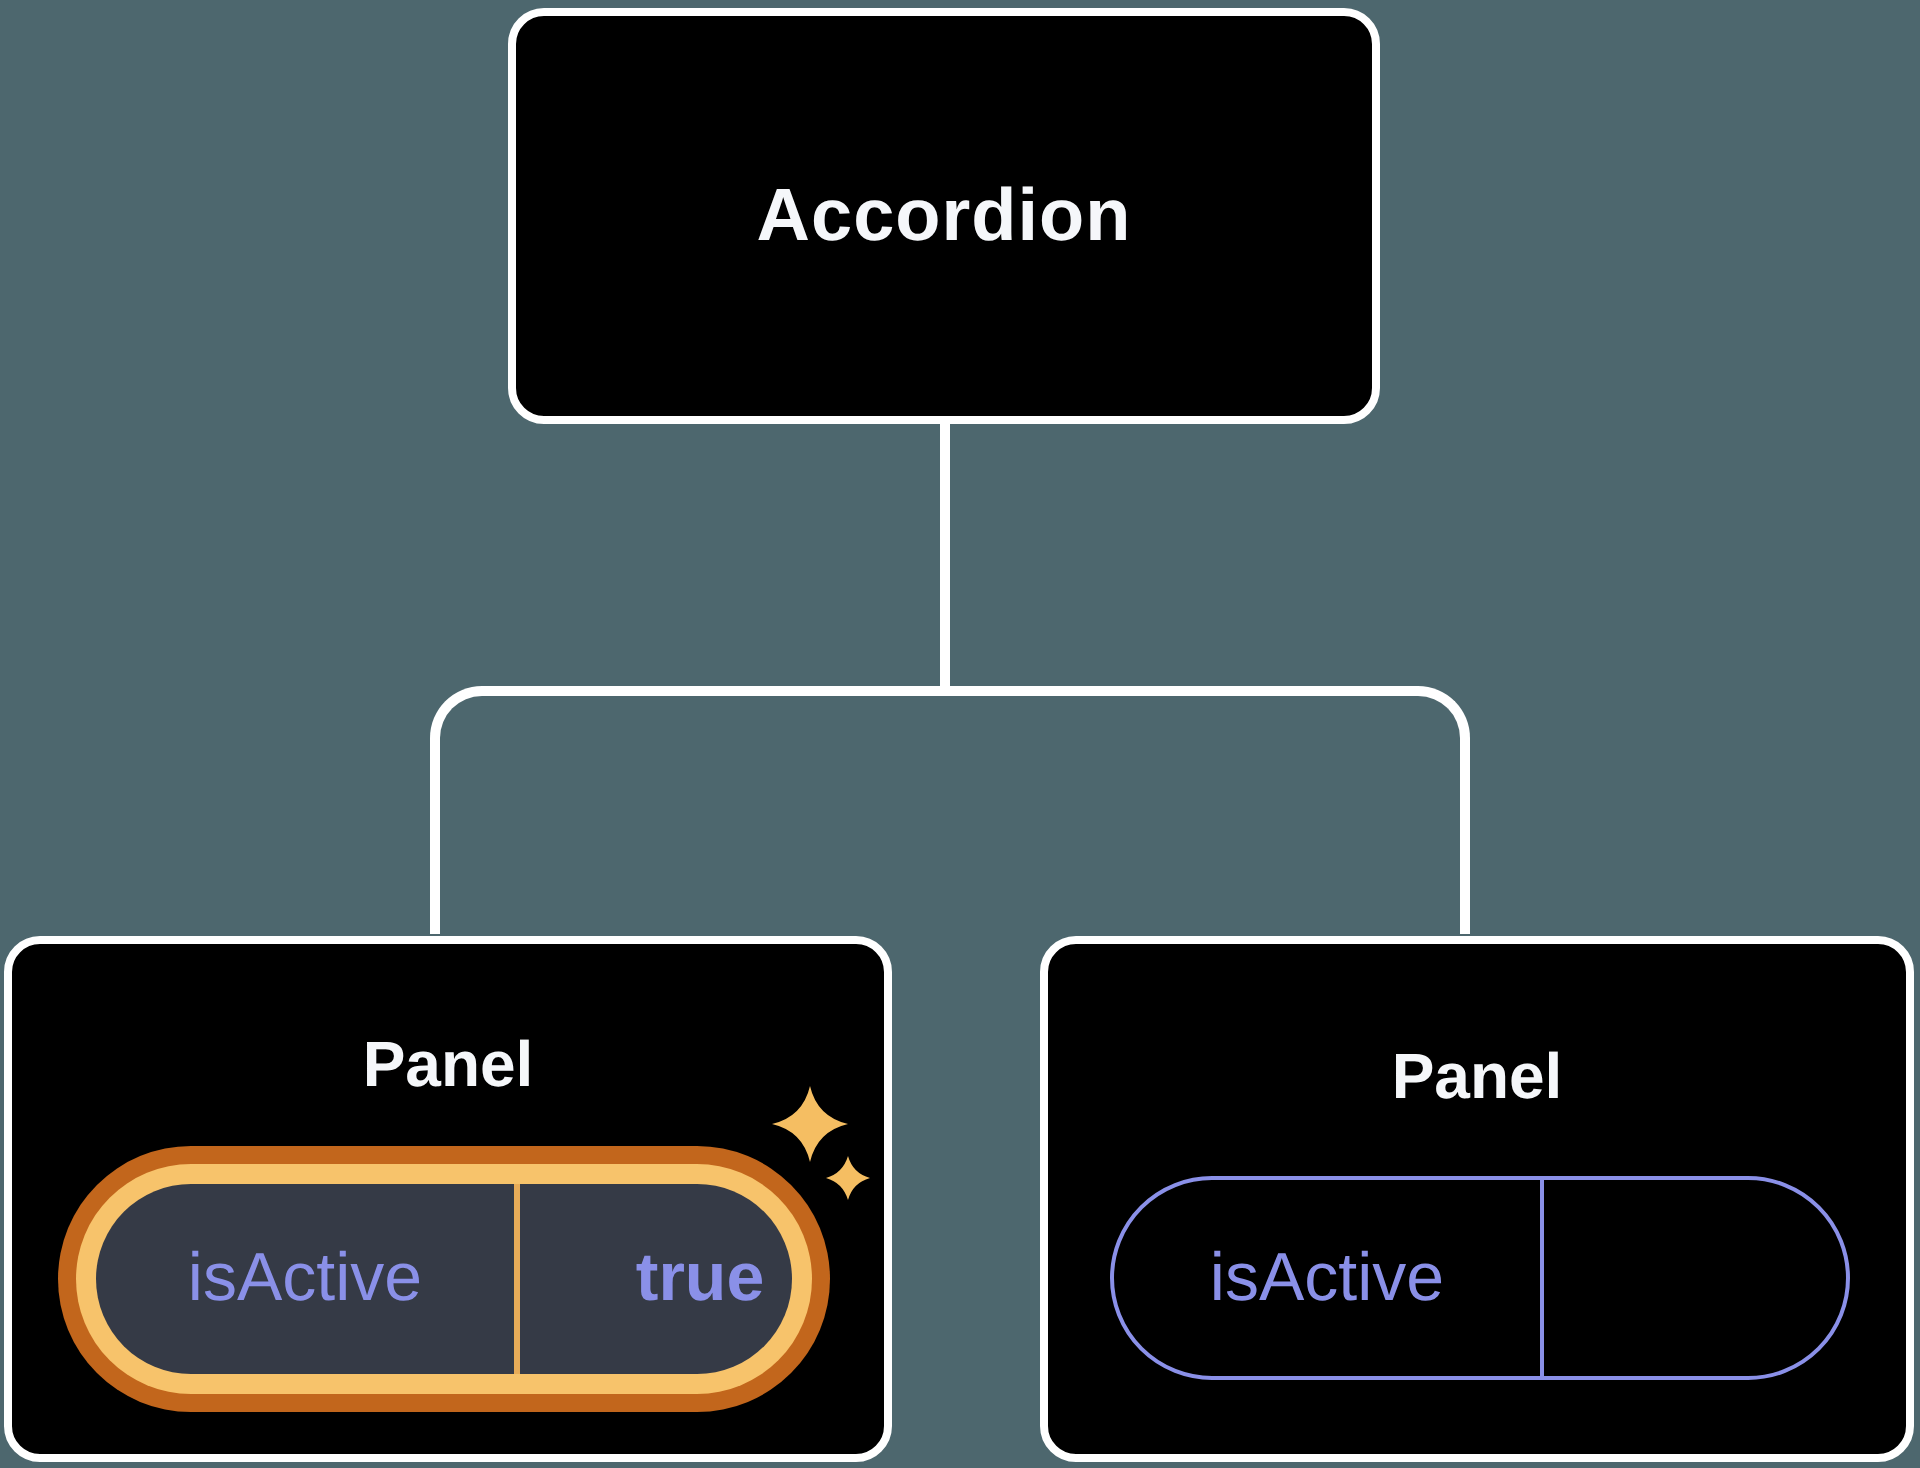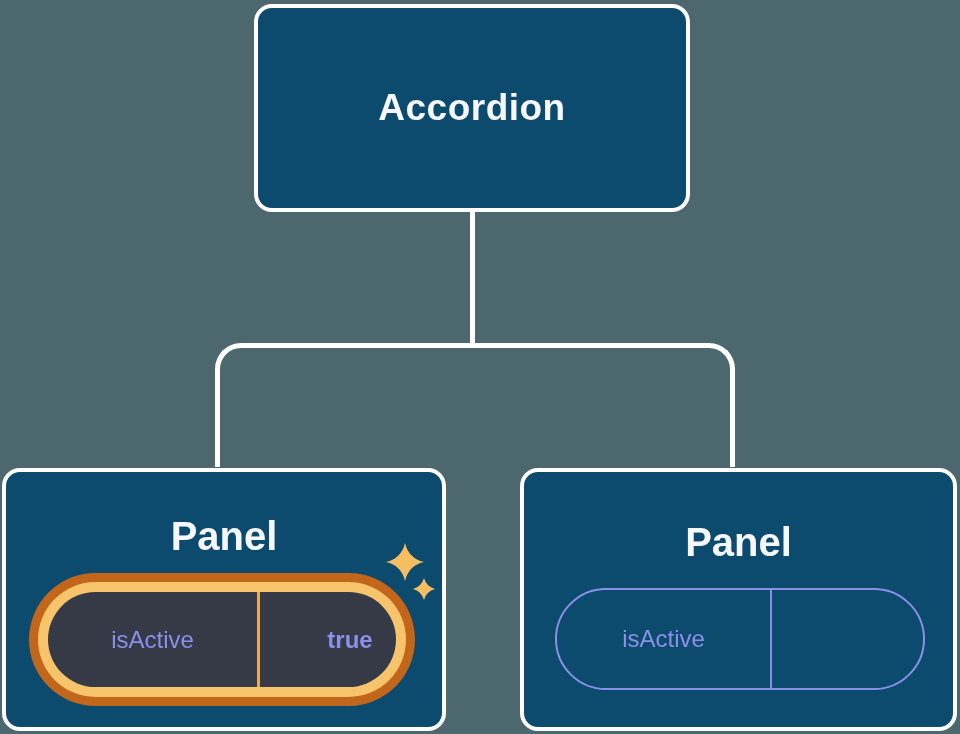--- a/index.html
+++ b/index.html
@@ -10,39 +10,39 @@
     width: 960px;
     height: 734px;
     background: #4D676E;
     overflow: hidden;
   }
 
   
   .node {
     position: absolute;
     box-sizing: border-box;
-    background: #0c4a6e;
+    background: #000000;
     border: 4px solid #FFFFFF;
     border-radius: 18px;
   }
   .node-root {
     left: 254px; top: 4px;
     width: 436px; height: 208px;
     display: flex; align-items: center; justify-content: center;
   }
   .node-label {
     color: #F5F7FA;
     font-size: 37px;
     font-weight: 600;
     letter-spacing: 0.5px;
   }
   .panel-title {
     text-align: center;
     color: #F5F7FA;
-    font-size: 40px;
+    font-size: 32px;
     font-weight: 600;
   }
 
   
   .trunk {
     position: absolute;
     left: 470px; top: 209px;
     width: 5px; height: 136px;
     background: #FFFFFF;
   }
@@ -57,21 +57,21 @@
     border-radius: 26px 26px 0 0;
   }
 
   
   .node-panel-left  { left: 2px;   top: 468px; width: 444px; height: 263px; }
   .node-panel-right { left: 520px; top: 468px; width: 437px; height: 263px; }
   .node-panel-left  .panel-title { margin-top: 42px; }
   .node-panel-right .panel-title { margin-top: 48px; }
 
   
-  .pill-text { color: #8A90E8; font-size: 24px; text-align: center; }
+  .pill-text { color: #8A90E8; font-size: 34px; text-align: center; }
   .pill-cell {
     display: flex; align-items: center; justify-content: center;
     height: 100%;
   }
 
   
   .glow-outer {
     position: absolute;
     left: 23px; top: 101px;
     background: #C2661C;

